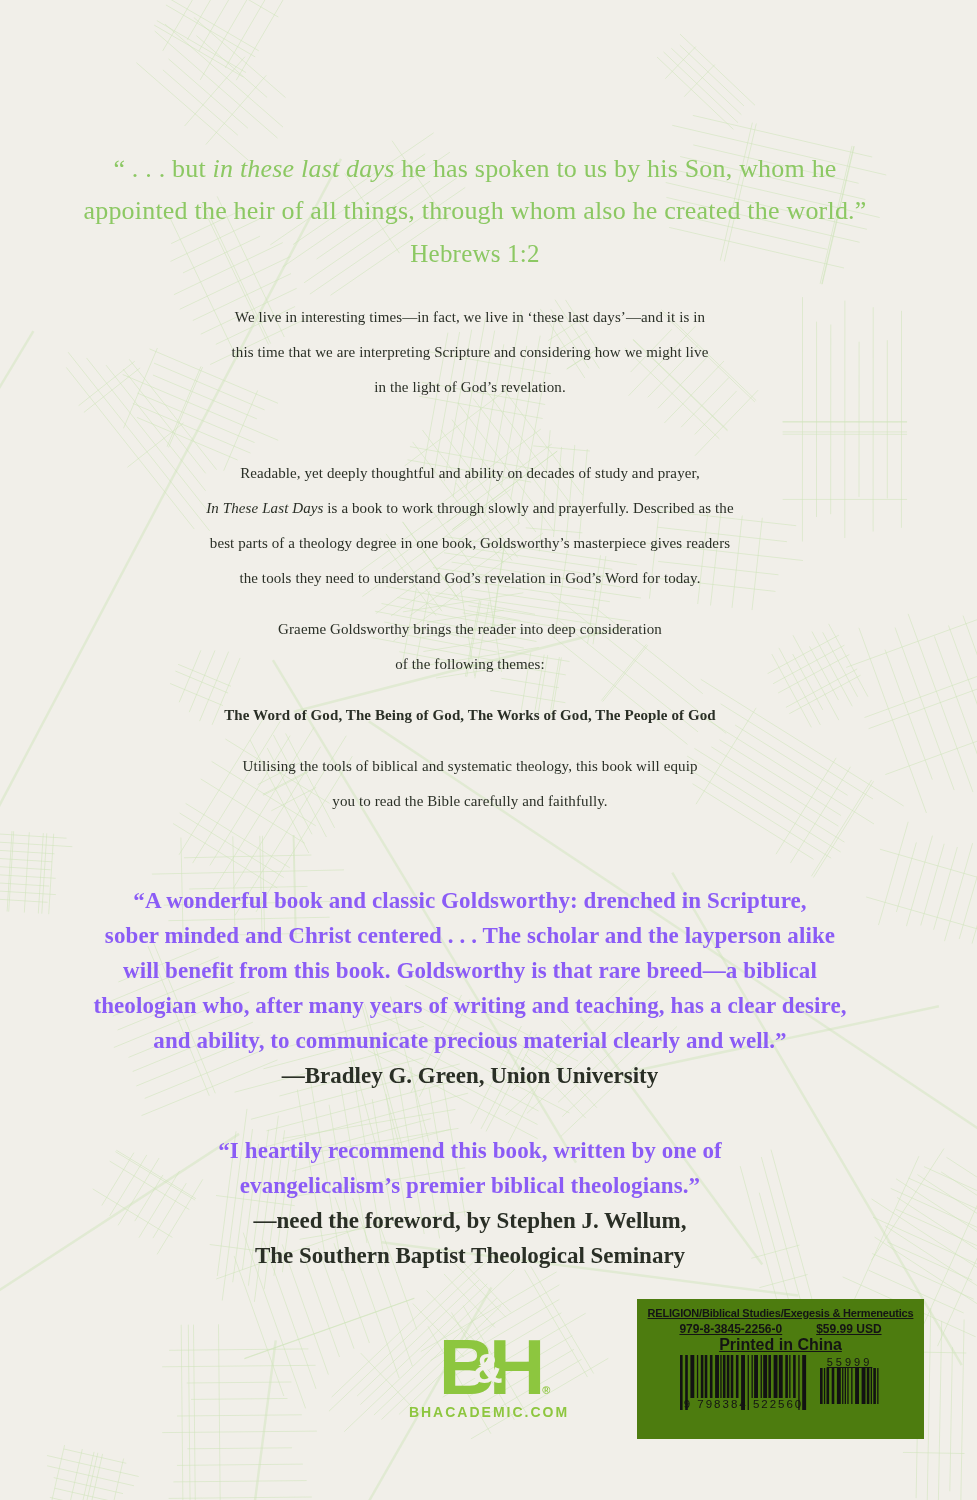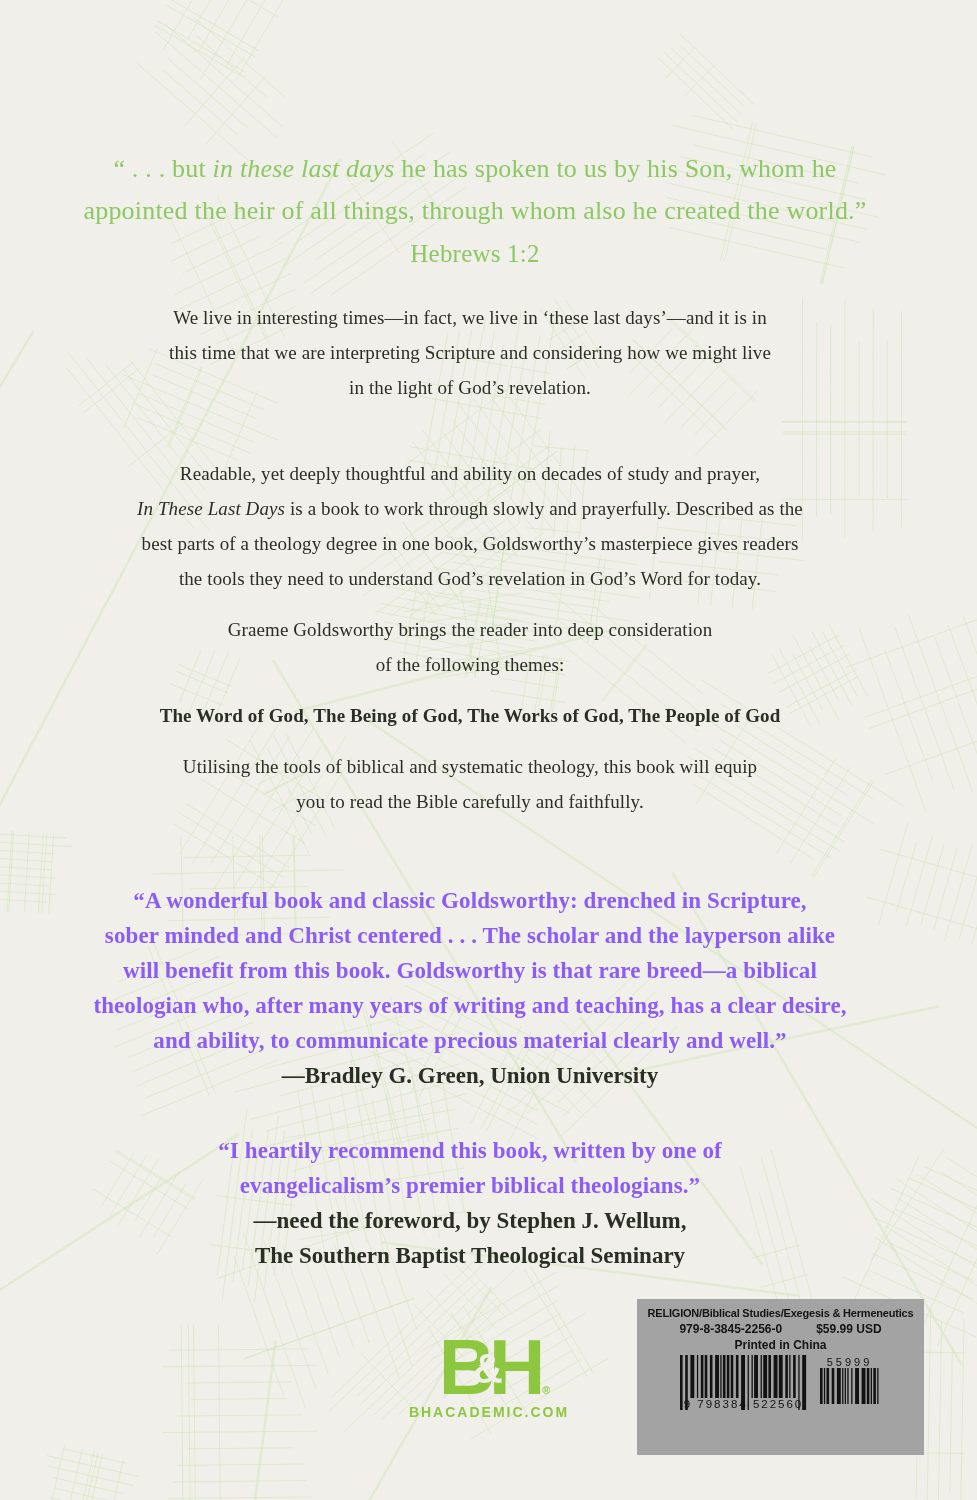--- a/index.html
+++ b/index.html
@@ -11,21 +11,21 @@
   }
   #map-bg{position:absolute;left:0;top:0;z-index:0;}
   .content{position:relative;z-index:2;width:854px;text-align:center;padding-top:106px;}
   .pre{white-space:pre-line;}
   p{margin:0;}
   em{font-style:italic;}
 
   .quote{font-size:26px;line-height:42px;color:#8cc863;margin:0 auto;width:950px;letter-spacing:.2px;}
   .ref{font-size:25px;line-height:40px;color:#8cc863;margin-top:2px;}
 
-  .bp{font-size:19px;line-height:35px;color:#2a2f26;margin:16px auto;width:940px;letter-spacing:.1px;}
+  .bp{font-size:15px;line-height:35px;color:#2a2f26;margin:16px auto;width:940px;letter-spacing:.1px;}
   .mt-p1{margin-top:26px;}
   .mt-p2{margin-top:15px;}
   .mt-p3{margin-top:12px;}
   .themes{margin-top:14px;font-weight:bold;white-space:nowrap;}
   .mt-p4{margin-top:9px;}
 
   .endo{margin:0 auto;width:940px;}
   .e1{margin-top:64px;}
   .e2{margin-top:40px;}
   .equote{font-size:23px;line-height:35px;font-weight:bold;color:#8b5cf6;letter-spacing:.1px;}
@@ -46,27 +46,27 @@
     position:absolute;right:-11px;bottom:2px;
     font-size:11px;letter-spacing:0;line-height:1;
   }
   .site{
     font-family:"Liberation Sans", sans-serif;font-weight:bold;
     font-size:14px;letter-spacing:2px;margin-top:6px;white-space:nowrap;
   }
 
   
   .bc-box{
-    position:absolute;z-index:2;left:637px;top:1299px;width:287px;height:156px;
-    background:#a3a3a3;color:#141414;
-    font-family:"Liberation Sans", sans-serif;text-align:center;
+    position:absolute;z-index:2;left:637px;top:1299px;width:287px;height:140px;
+    background:#4d7c0f;color:#141414;
+    font-family:"Liberation Sans", sans-serif;text-align:center;text-decoration:underline;
   }
   .bc-cat{font-size:11px;font-weight:bold;letter-spacing:-.2px;margin-top:8px;line-height:13px;}
   .bc-row{display:flex;justify-content:center;gap:34px;font-size:12px;font-weight:bold;line-height:15px;margin-top:2px;}
-  .bc-printed{font-size:12px;font-weight:bold;line-height:14px;margin-top:1px;}
+  .bc-printed{font-size:16px;font-weight:bold;line-height:14px;margin-top:1px;}
   .bc-bars-row{display:flex;justify-content:center;align-items:flex-start;gap:10px;margin-top:3px;}
   .bc-main{position:relative;width:128px;height:56px;}
   .bc-digits{
     position:absolute;left:-8px;top:43px;width:144px;
     font-size:11.5px;letter-spacing:2px;color:#141414;text-align:center;
   }
   .bc-addon{width:64px;padding-top:1px;}
   .bc-addon-digits{font-size:11px;letter-spacing:3px;color:#141414;}
 </style>
 </head>

